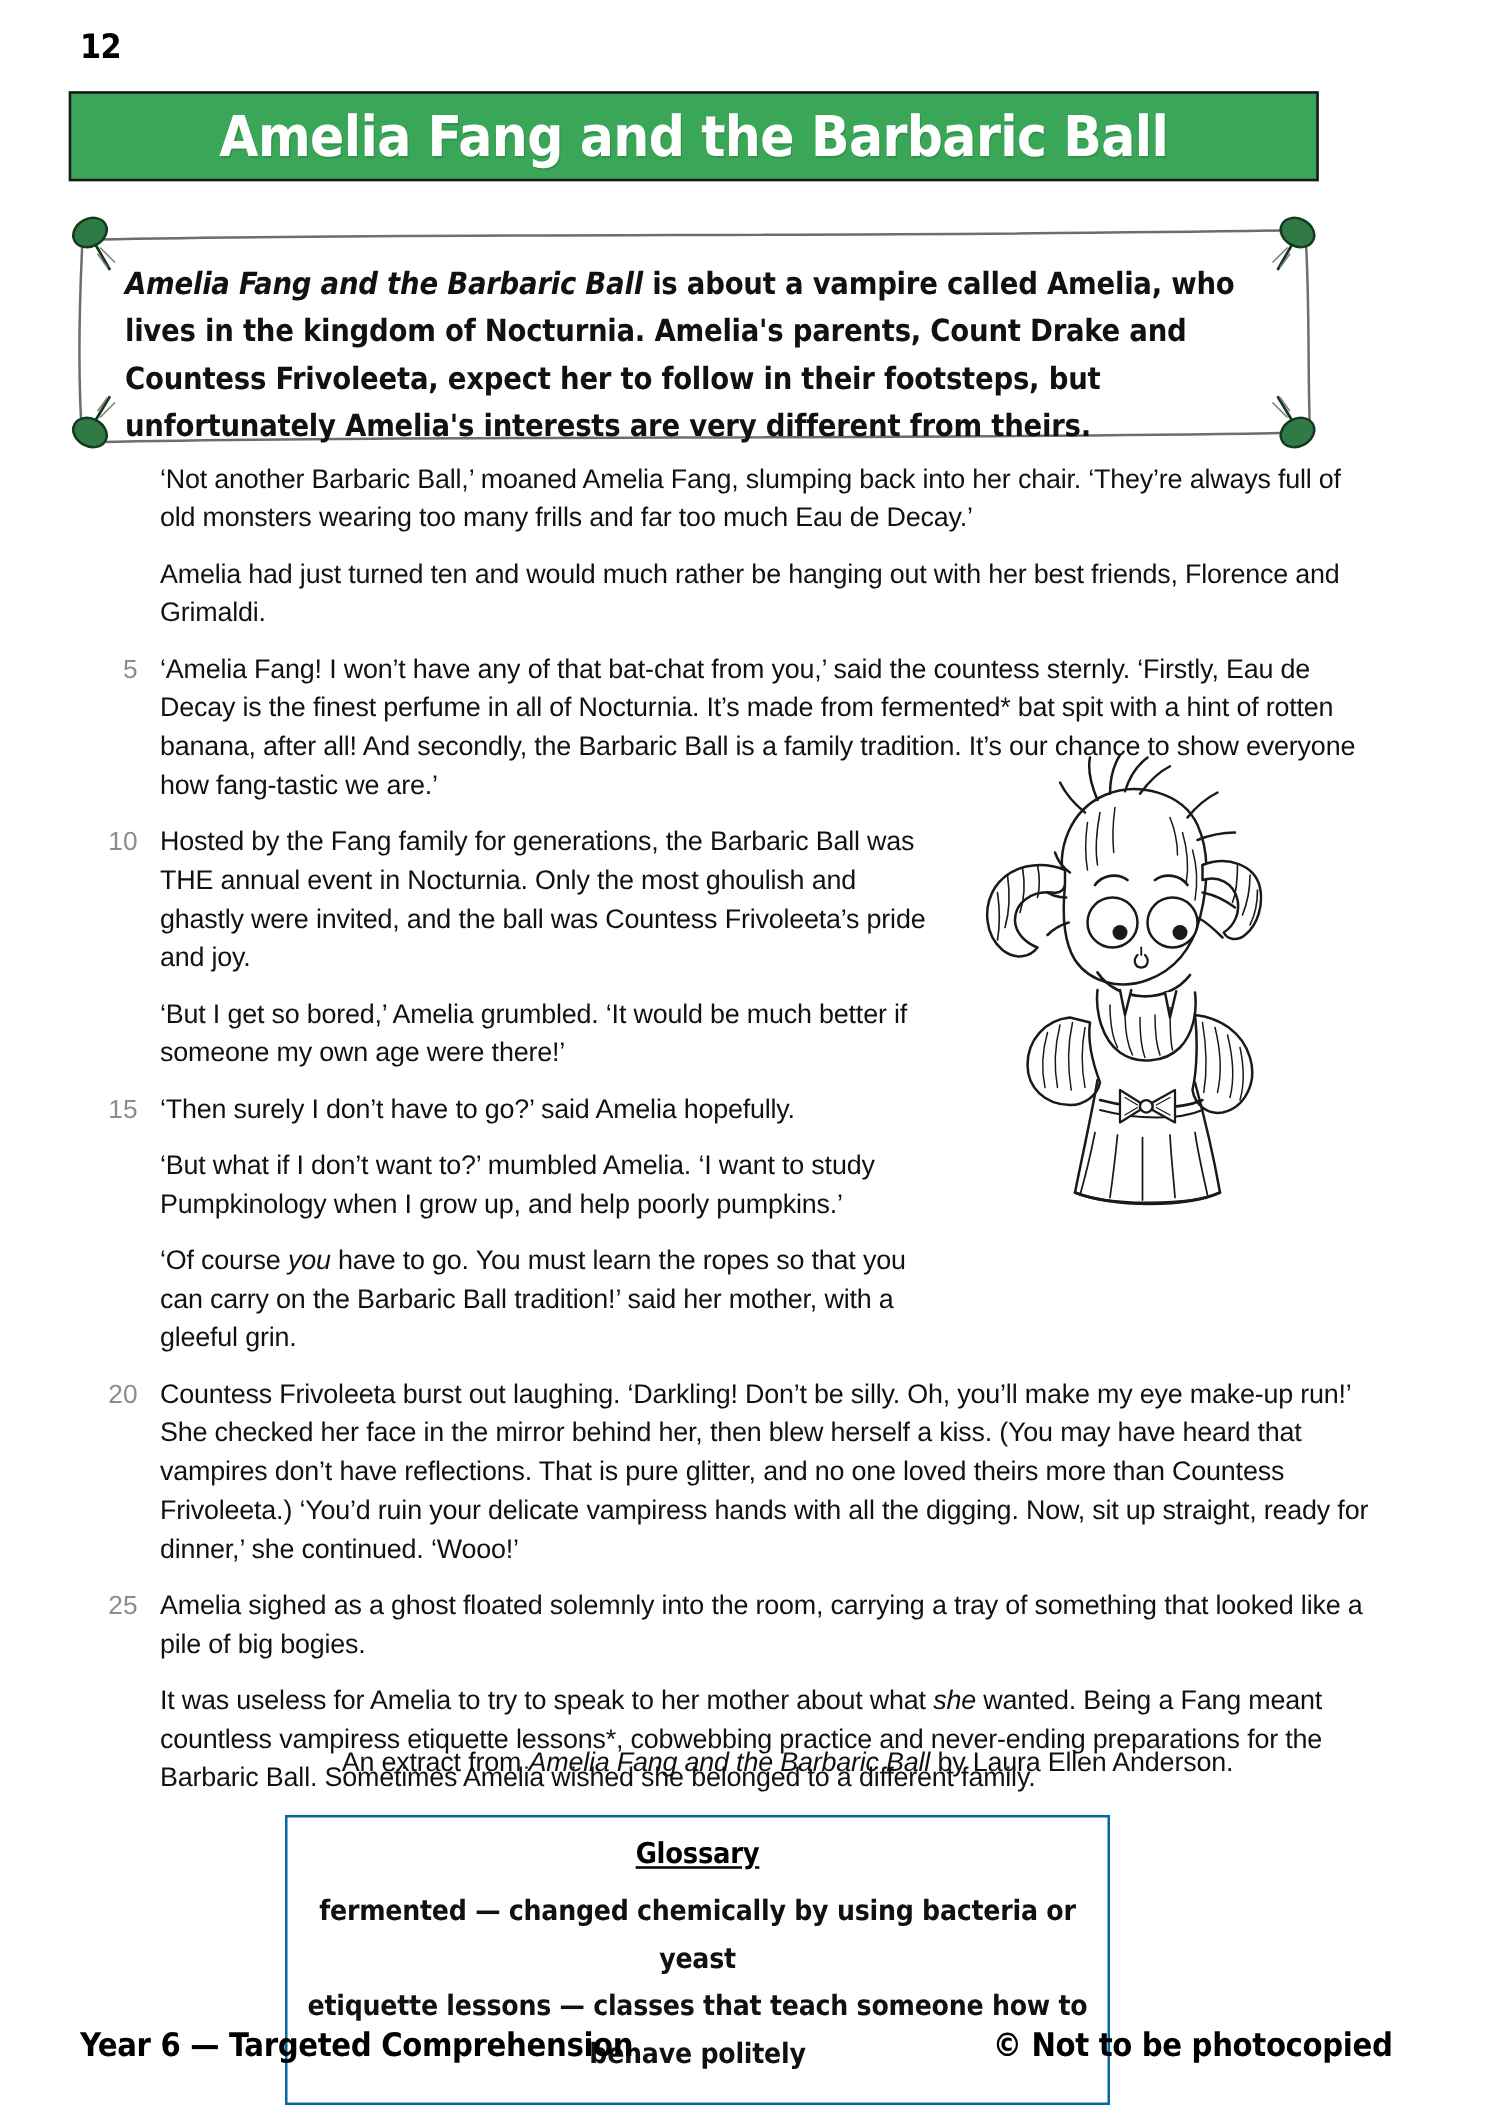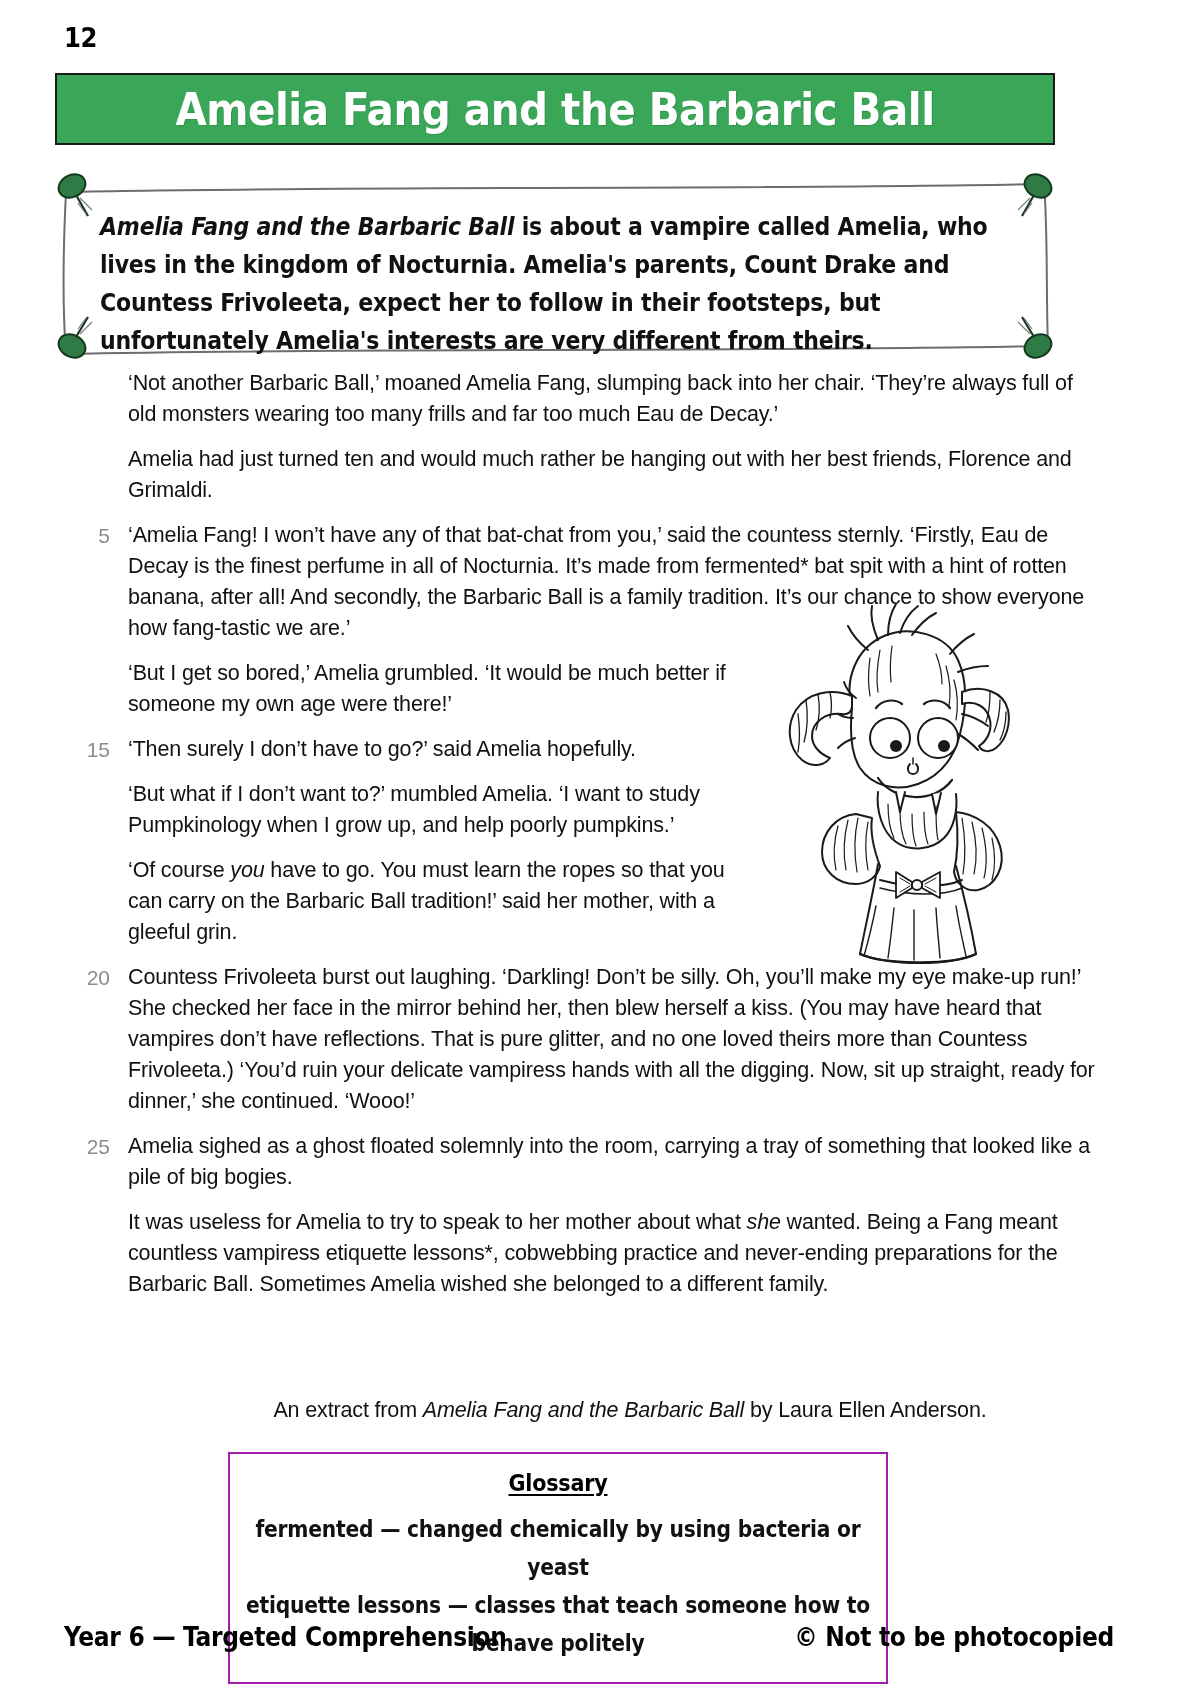--- a/index.html
+++ b/index.html
@@ -151,21 +151,21 @@
   }
   .attribution i { font-style: italic; }
 
   
   .glossary {
     position: absolute;
     left: 228px;
     top: 1452px;
     width: 660px;
     box-sizing: border-box;
-    border: 2px solid #a21caf;
+    border: 2px solid #0369a1;
     background: #ffffff;
     padding: 16px 0 20px 0;
     text-align: center;
   }
   .glossary-title {
     font-family: "DejaVu Sans Condensed", "Liberation Sans Narrow", "Liberation Sans", sans-serif;
     font-weight: bold;
     font-size: 23px;
     text-decoration: underline;
     text-underline-offset: 3px;
@@ -251,20 +251,24 @@
         <div class="linenum"></div>
         <div class="ptext wide">‘Not another Barbaric Ball,’ moaned Amelia Fang, slumping back into her chair.  ‘They’re always full of old monsters wearing too many frills and far too much Eau de Decay.’</div>
       </div>
       <div class="para-row">
         <div class="linenum"></div>
         <div class="ptext wide">Amelia had just turned ten and would much rather be hanging out with her best friends, Florence and Grimaldi.</div>
       </div>
       <div class="para-row">
         <div class="linenum">5</div>
         <div class="ptext wide">‘Amelia Fang!  I won’t have any of that bat-chat from you,’ said the countess sternly.  ‘Firstly, Eau de Decay is the finest perfume in all of Nocturnia.  It’s made from fermented* bat spit with a hint of rotten banana, after all!  And secondly, the Barbaric Ball is a family tradition.  It’s our chance to show everyone how fang-tastic we are.’</div>
+      </div>
+      <div class="para-row">
+        <div class="linenum">10</div>
+        <div class="ptext narrow">Hosted by the Fang family for generations, the Barbaric Ball was THE annual event in Nocturnia.  Only the most ghoulish and ghastly were invited, and the ball was Countess Frivoleeta’s pride and joy.</div>
       </div>
       <div class="para-row">
         <div class="linenum"></div>
         <div class="ptext narrow">‘But I get so bored,’ Amelia grumbled.  ‘It would be much better if someone my own age were there!’</div>
       </div>
       <div class="para-row">
         <div class="linenum">15</div>
         <div class="ptext narrow">‘Then surely I don’t have to go?’ said Amelia hopefully.</div>
       </div>
       <div class="para-row">

